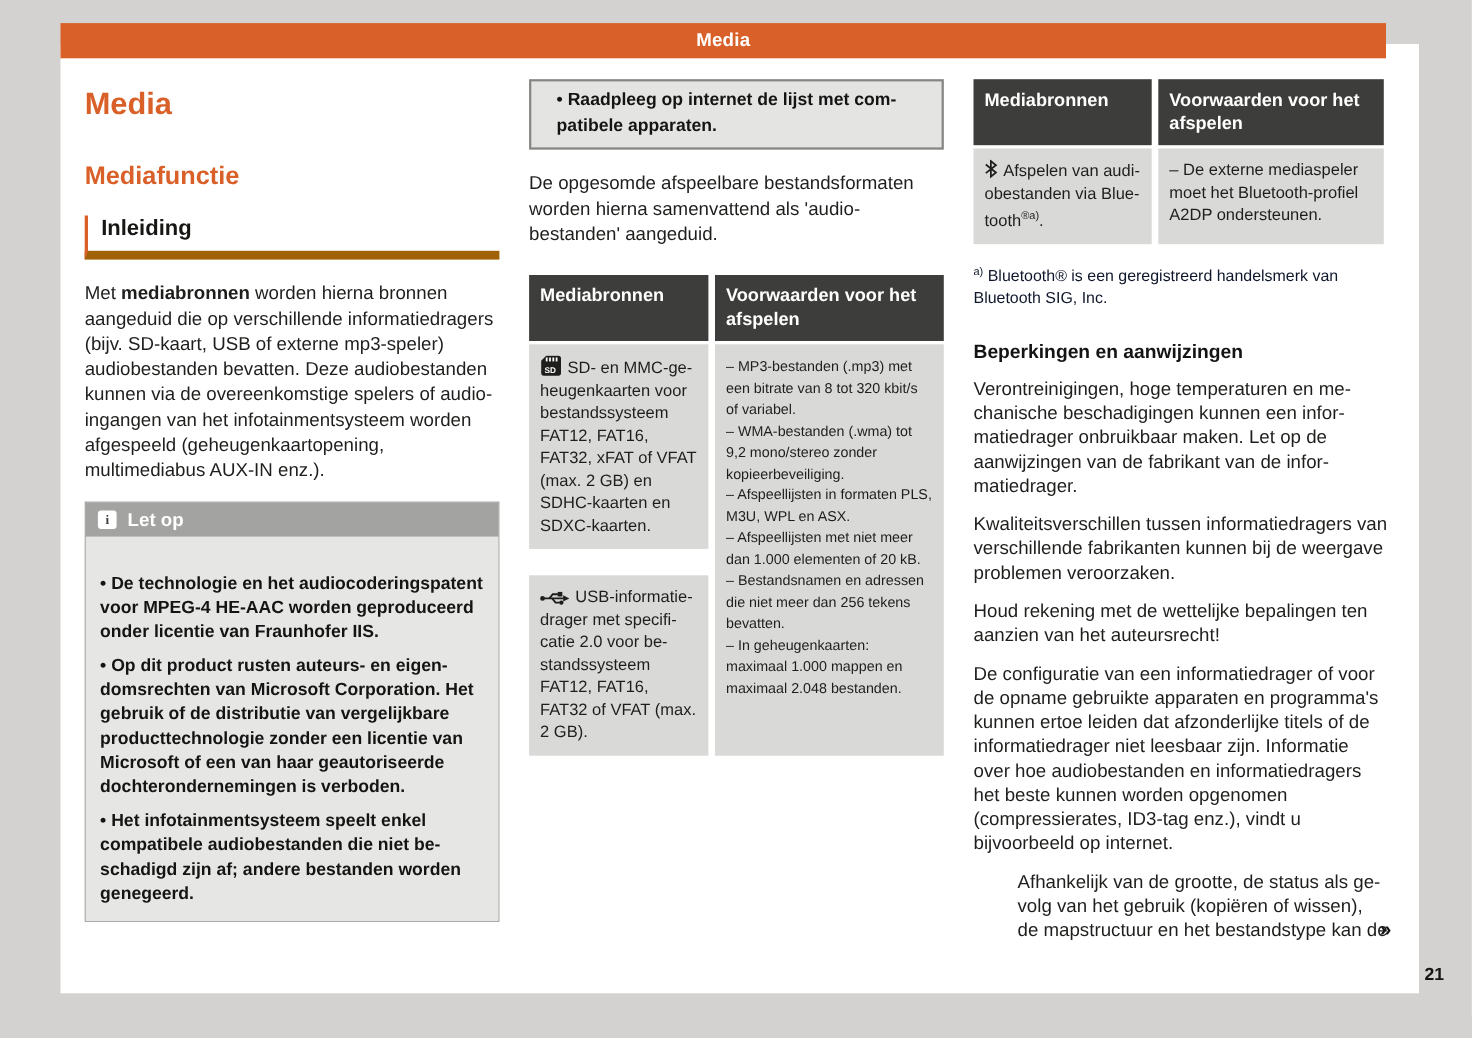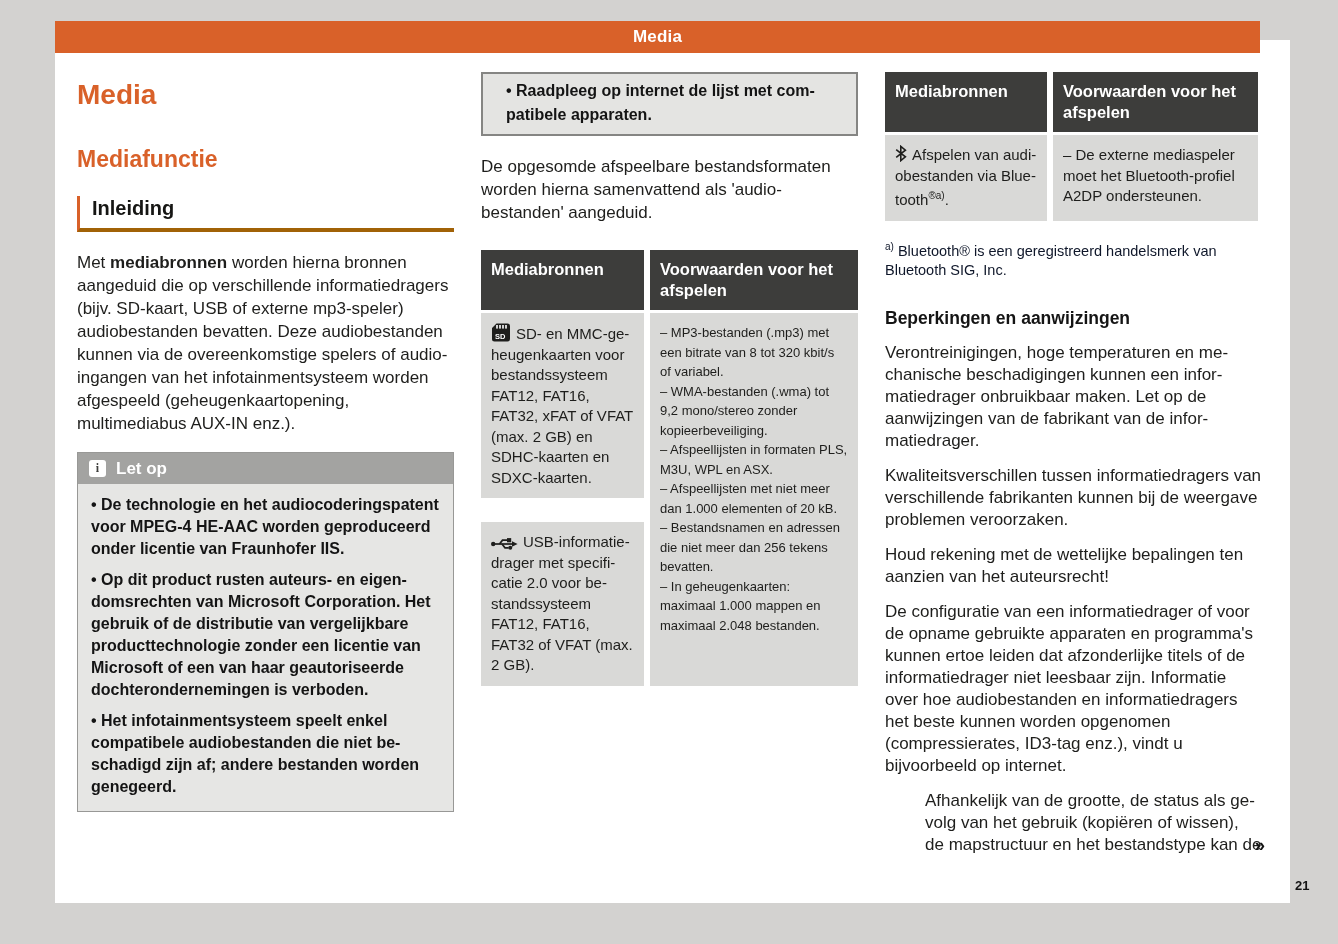--- a/index.html
+++ b/index.html
@@ -16,21 +16,21 @@
     letter-spacing:.2px;
   }
   .content{position:absolute;left:77px;top:72px;display:flex;gap:27px;}
   .col{width:377px;}
 
   
   .h-media{font-size:28px;line-height:30px;font-weight:bold;color:#d96129;margin:8px 0 0;}
   .h-sub{font-size:23px;line-height:26px;font-weight:bold;color:#d96129;margin:36px 0 0;}
   .sec-head{
     font-size:20px;line-height:24px;font-weight:bold;color:#161614;
-    border-left:3px solid #d96129;border-bottom:4px solid #a16207;
+    border-left:3px solid #d96129;border-bottom:8px solid #a16207;
     padding:0 0 8px 12px;margin:24px 0 0;
   }
   .sec-head.first{margin-top:50px;}
   .h-bold{font-size:17.5px;line-height:22px;font-weight:bold;color:#141414;margin:27px 0 0;}
 
   
   .bodyp{font-size:17px;line-height:23px;margin:19px 0 0;hyphens:manual;}
   .rp{font-size:17px;line-height:22px;margin:13px 0 0;hyphens:manual;}
   .rp.last{position:relative;margin-left:40px;}
   .cont-mark{position:absolute;right:-2px;bottom:0;font-size:19px;font-weight:bold;color:#141414;letter-spacing:-1px;}
@@ -45,42 +45,42 @@
   .note{margin-top:17px;border:1px solid #989896;}
   .note-header{
     height:31px;background:#a3a3a1;display:flex;align-items:center;gap:10px;
     padding:0 11px;color:#ffffff;font-weight:bold;font-size:17px;
   }
   .info-badge{
     width:17px;height:17px;background:#ffffff;border-radius:3px;flex:0 0 auto;
     color:#3f3f3d;font-weight:bold;font-size:12px;line-height:17px;text-align:center;
     font-family:"Liberation Serif",serif;
   }
-  .note-body{background:#e6e6e4;padding:1px 13px 13px;}
+  .note-body{background:#e6e6e4;padding:23px 13px 13px;}
   .note-item{font-weight:bold;font-size:16px;line-height:22px;color:#141414;margin:9px 0 0;hyphens:manual;}
 
   
   .tbl{display:grid;column-gap:6px;row-gap:3px;margin-top:26px;}
   .tbl.mid{grid-template-columns:163px 208px;}
   .tbl.bt{grid-template-columns:162px 205px;margin-top:0;}
   .tbl-h{
     background:#3d3d3b;color:#ffffff;font-weight:bold;font-size:16.5px;line-height:21px;
     padding:9px 10px;
   }
   .cell{background:#d9d9d7;padding:10px;font-size:15px;line-height:20.5px;hyphens:manual;}
   .tbl-left{display:flex;flex-direction:column;gap:24px;}
   .cell-span{grid-column:2;grid-row:2;}
   .cond{margin:0;font-size:13px;line-height:19.5px;}
   .cell svg{vertical-align:-3px;margin-right:5px;}
 
   
   .footnote{font-size:14.5px;line-height:19.5px;margin:16px 0 0;color:#0f172a;}
   sup{font-size:10px;}
 
-  .page-num{position:absolute;left:1295px;top:878px;font-size:13px;font-weight:bold;color:#141414;}
+  .page-num{position:absolute;left:1295px;top:878px;font-size:16px;font-weight:bold;color:#141414;}
 </style>
 </head>
 <body>
 
 <div class="sheet"></div>
 
 <div class="top-bar">
   <span>Media</span>
 </div>
 

